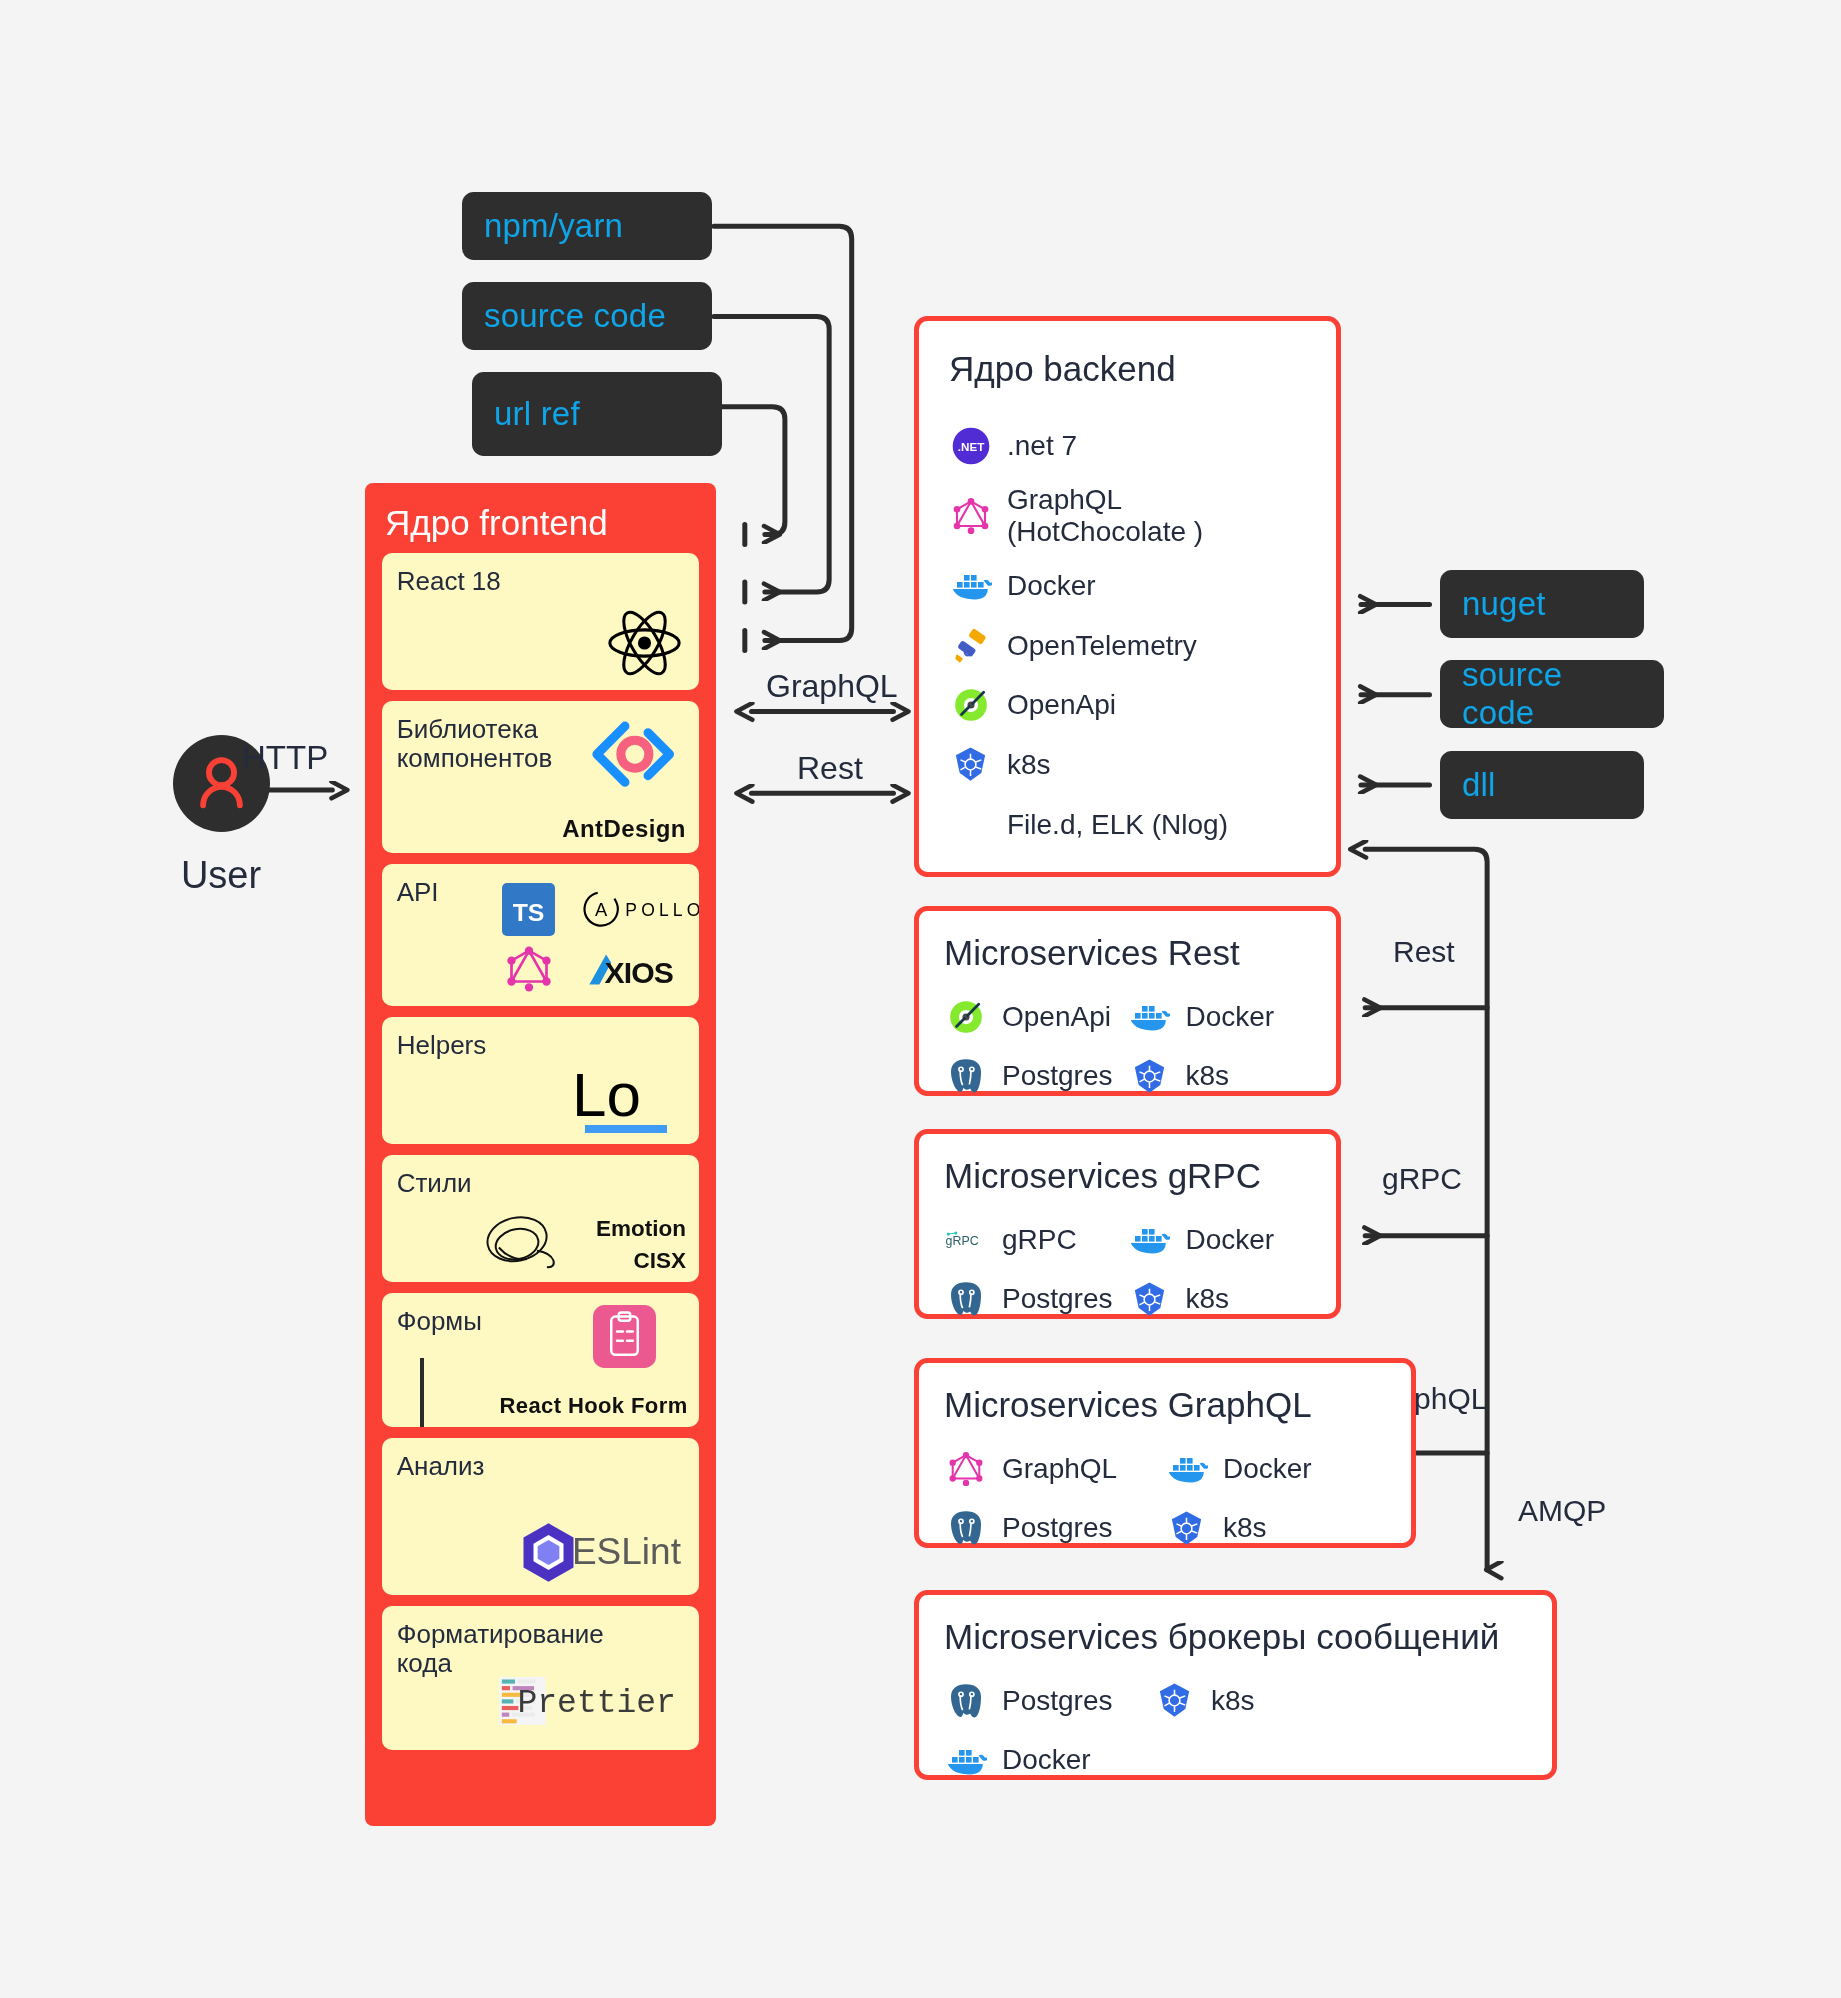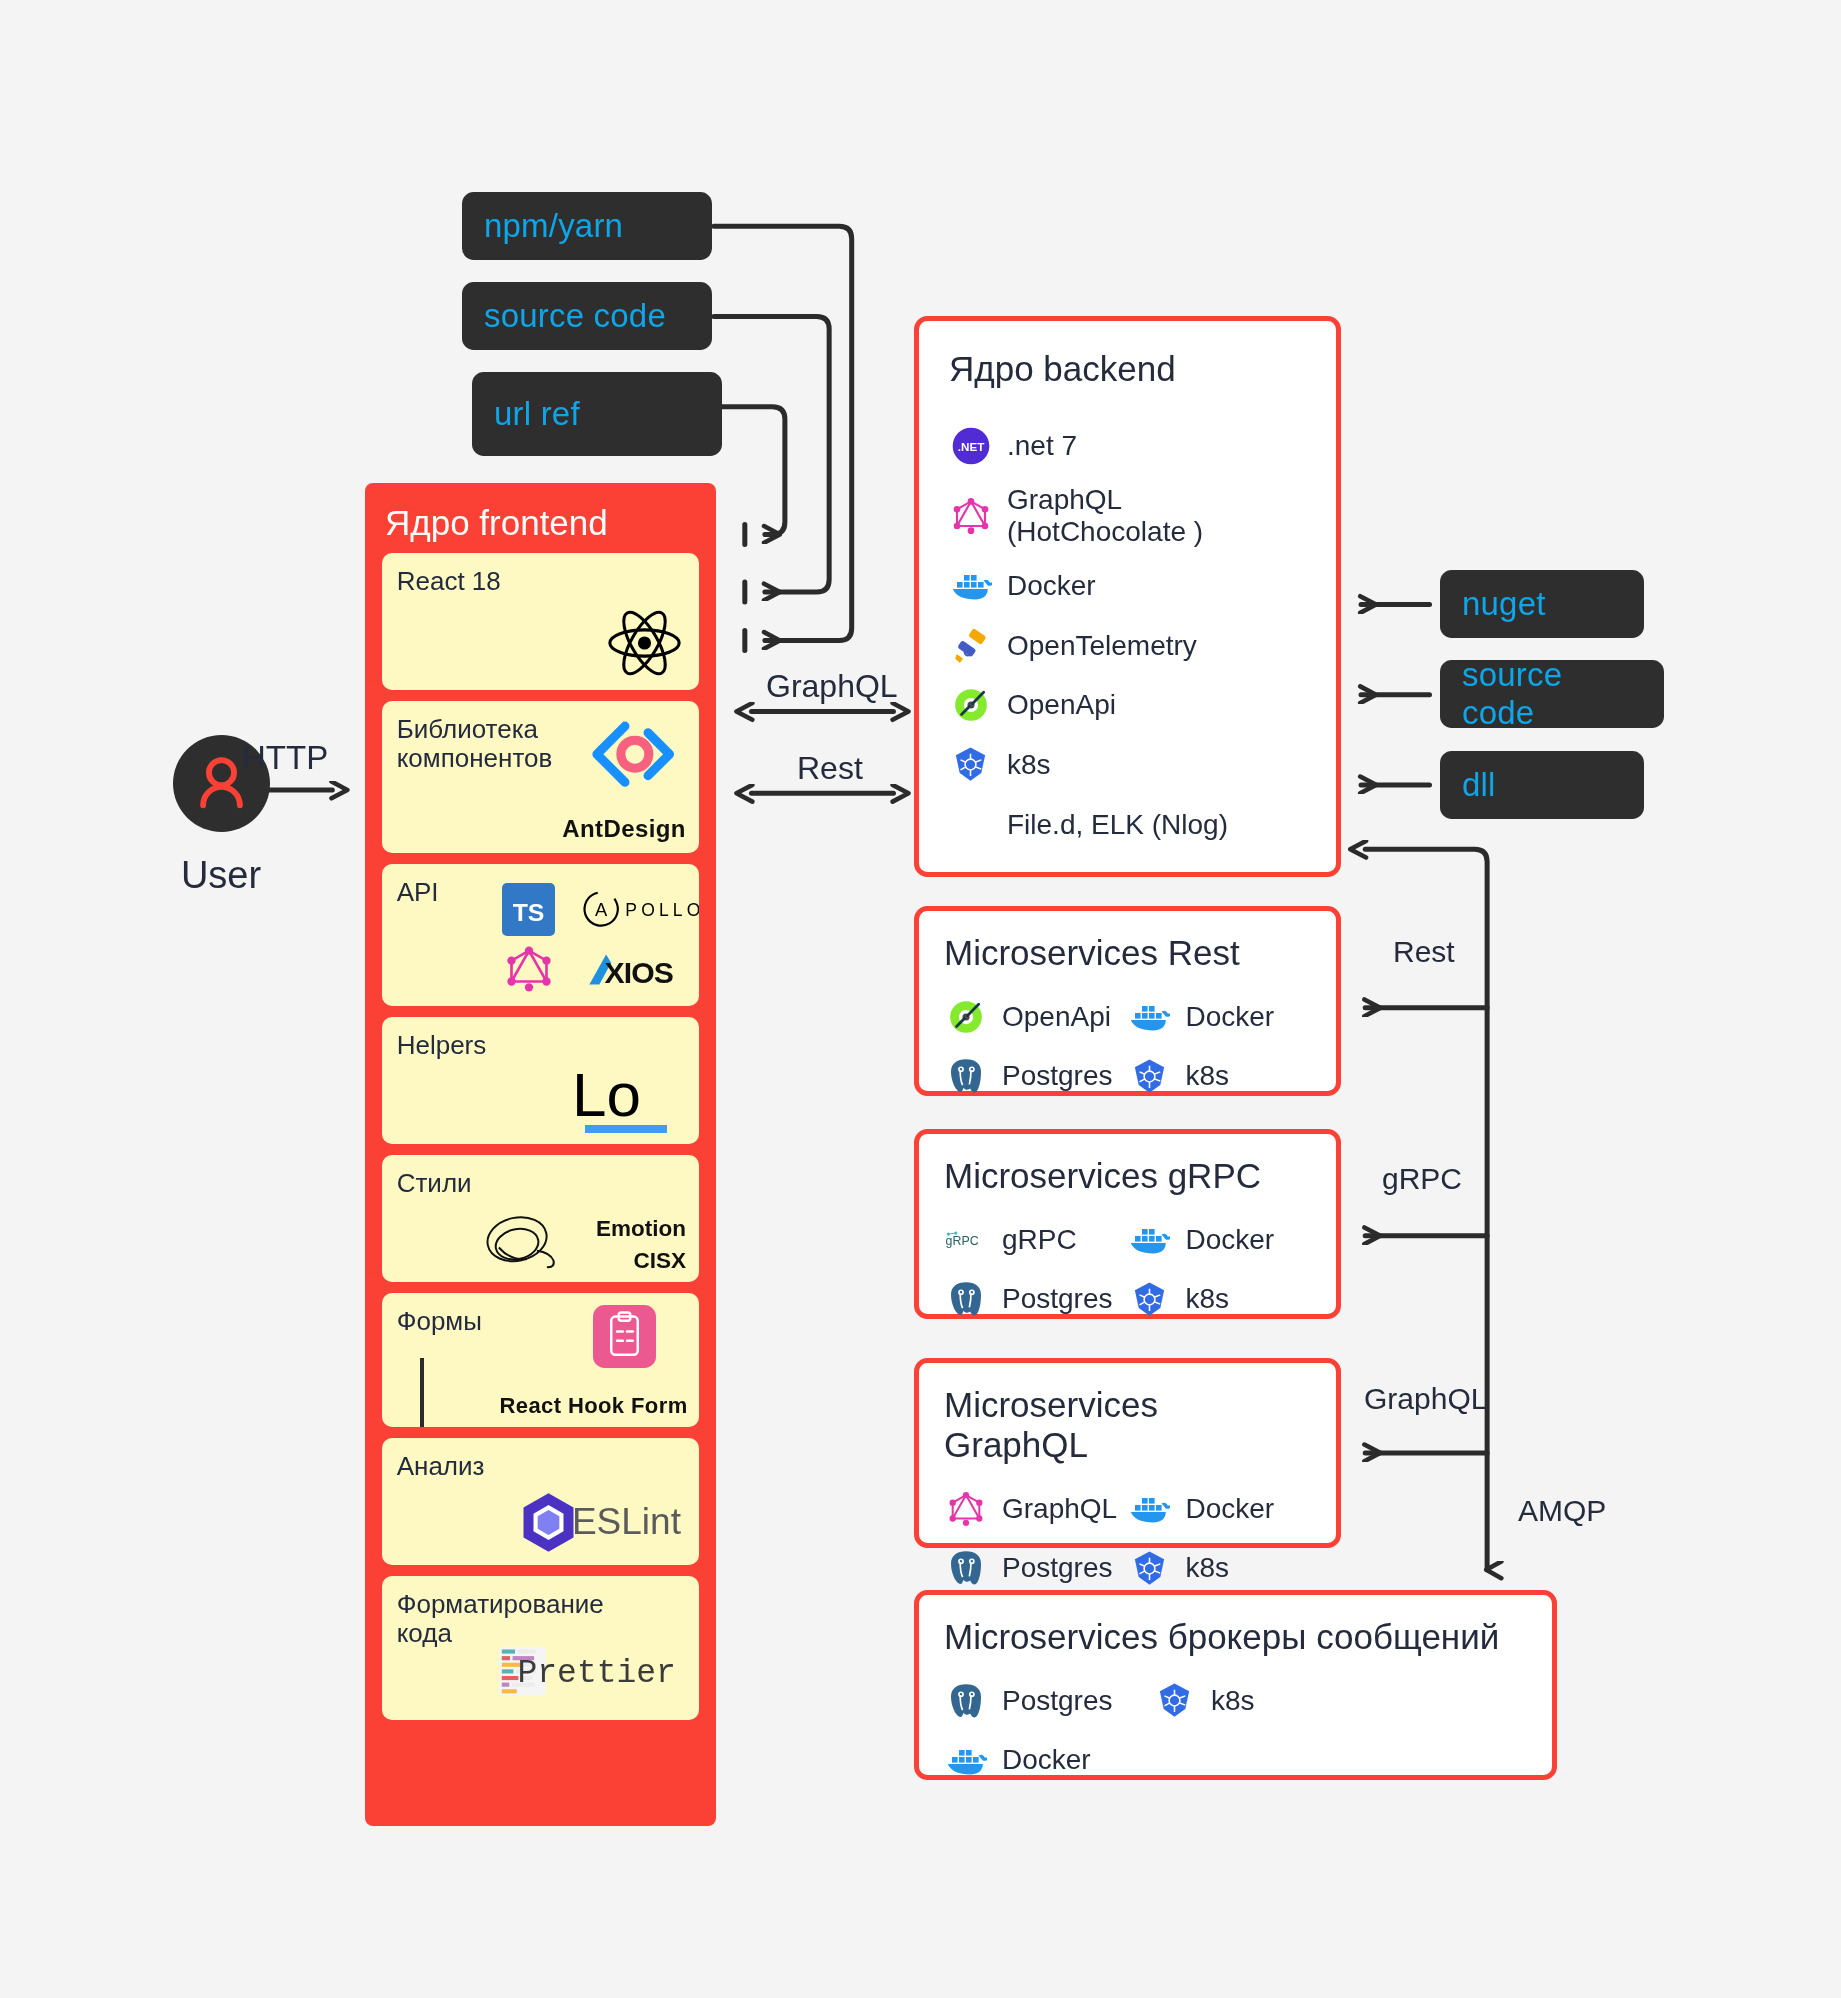--- a/index.html
+++ b/index.html
@@ -254,21 +254,21 @@
         <g stroke="#fff" stroke-width="3" stroke-linecap="round">
           <line x1="29" y1="32" x2="36" y2="32"></line>
             <line x1="41" y1="32" x2="48" y2="32"></line>
           <line x1="29" y1="43" x2="36" y2="43"></line>
             <line x1="41" y1="43" x2="48" y2="43"></line>
         </g>
       </svg>
       <div class="brand" style="position:absolute;right:11.7px;bottom:8.3px;font-size:22px;color:#111;">React Hook Form</div>
     </div>
 
-    <div class="fe-card" style="height:127px;">
+    <div class="fe-card" style="height:157px;">
       <div class="cap">Анализ</div>
       <svg style="position:absolute;left:134px;bottom:10px;" width="65" height="65" viewBox="0 0 78 78">
         <path d="M39 4 L69 21 L69 57 L39 74 L9 57 L9 21 Z" fill="#4b32c3"></path>
         <path d="M39 18 L57 28.5 L57 49.5 L39 60 L21 49.5 L21 28.5 Z" fill="#fff"></path>
         <path d="M39 24 L52 31.5 L52 46.5 L39 54 L26 46.5 L26 31.5 Z" fill="#8080f2"></path>
       </svg>
       <div style="position:absolute;right:18.4px;bottom:22px;font-size:37px;color:#5b5b5b;">ESLint</div>
     </div>
 
     <div class="fe-card" style="height:144px;margin-bottom:0;">
@@ -507,21 +507,21 @@
                 <circle cx="24" cy="24" r="7"></circle>
                 <path d="M24 10 L24 17 M24 31 L24 39 M11 18 L18 21 M30 27 L38 30 M11 31 L18 27 M30 21 L38 18"></path>
               </g>
             </svg>
         </span>
           <span>k8s</span>
       </div>
     </div>
   </div>
 
-  <div class="rpanel" style="left:914px;top:1358px;width:427px;height:190px;padding:22px 25px;">
+  <div class="rpanel" style="left:914px;top:1358px;width:502px;height:190px;padding:22px 25px;">
     <h3>Microservices GraphQL</h3>
     <div style="display:grid;grid-template-columns:1fr 1fr;row-gap:16.7px;margin-top:22px;">
       <div class="srow">
         <span class="ic">
           <svg width="38" height="38" viewBox="0 0 60 60">
               <g stroke="#e535ab" stroke-width="3.2" fill="none">
                 <path d="M30 8 L51 45 L9 45 Z"></path>
                 <path d="M30 8 L9 20 L9 45 M30 8 L51 20 L51 45"></path>
               </g>
               <g fill="#e535ab">

